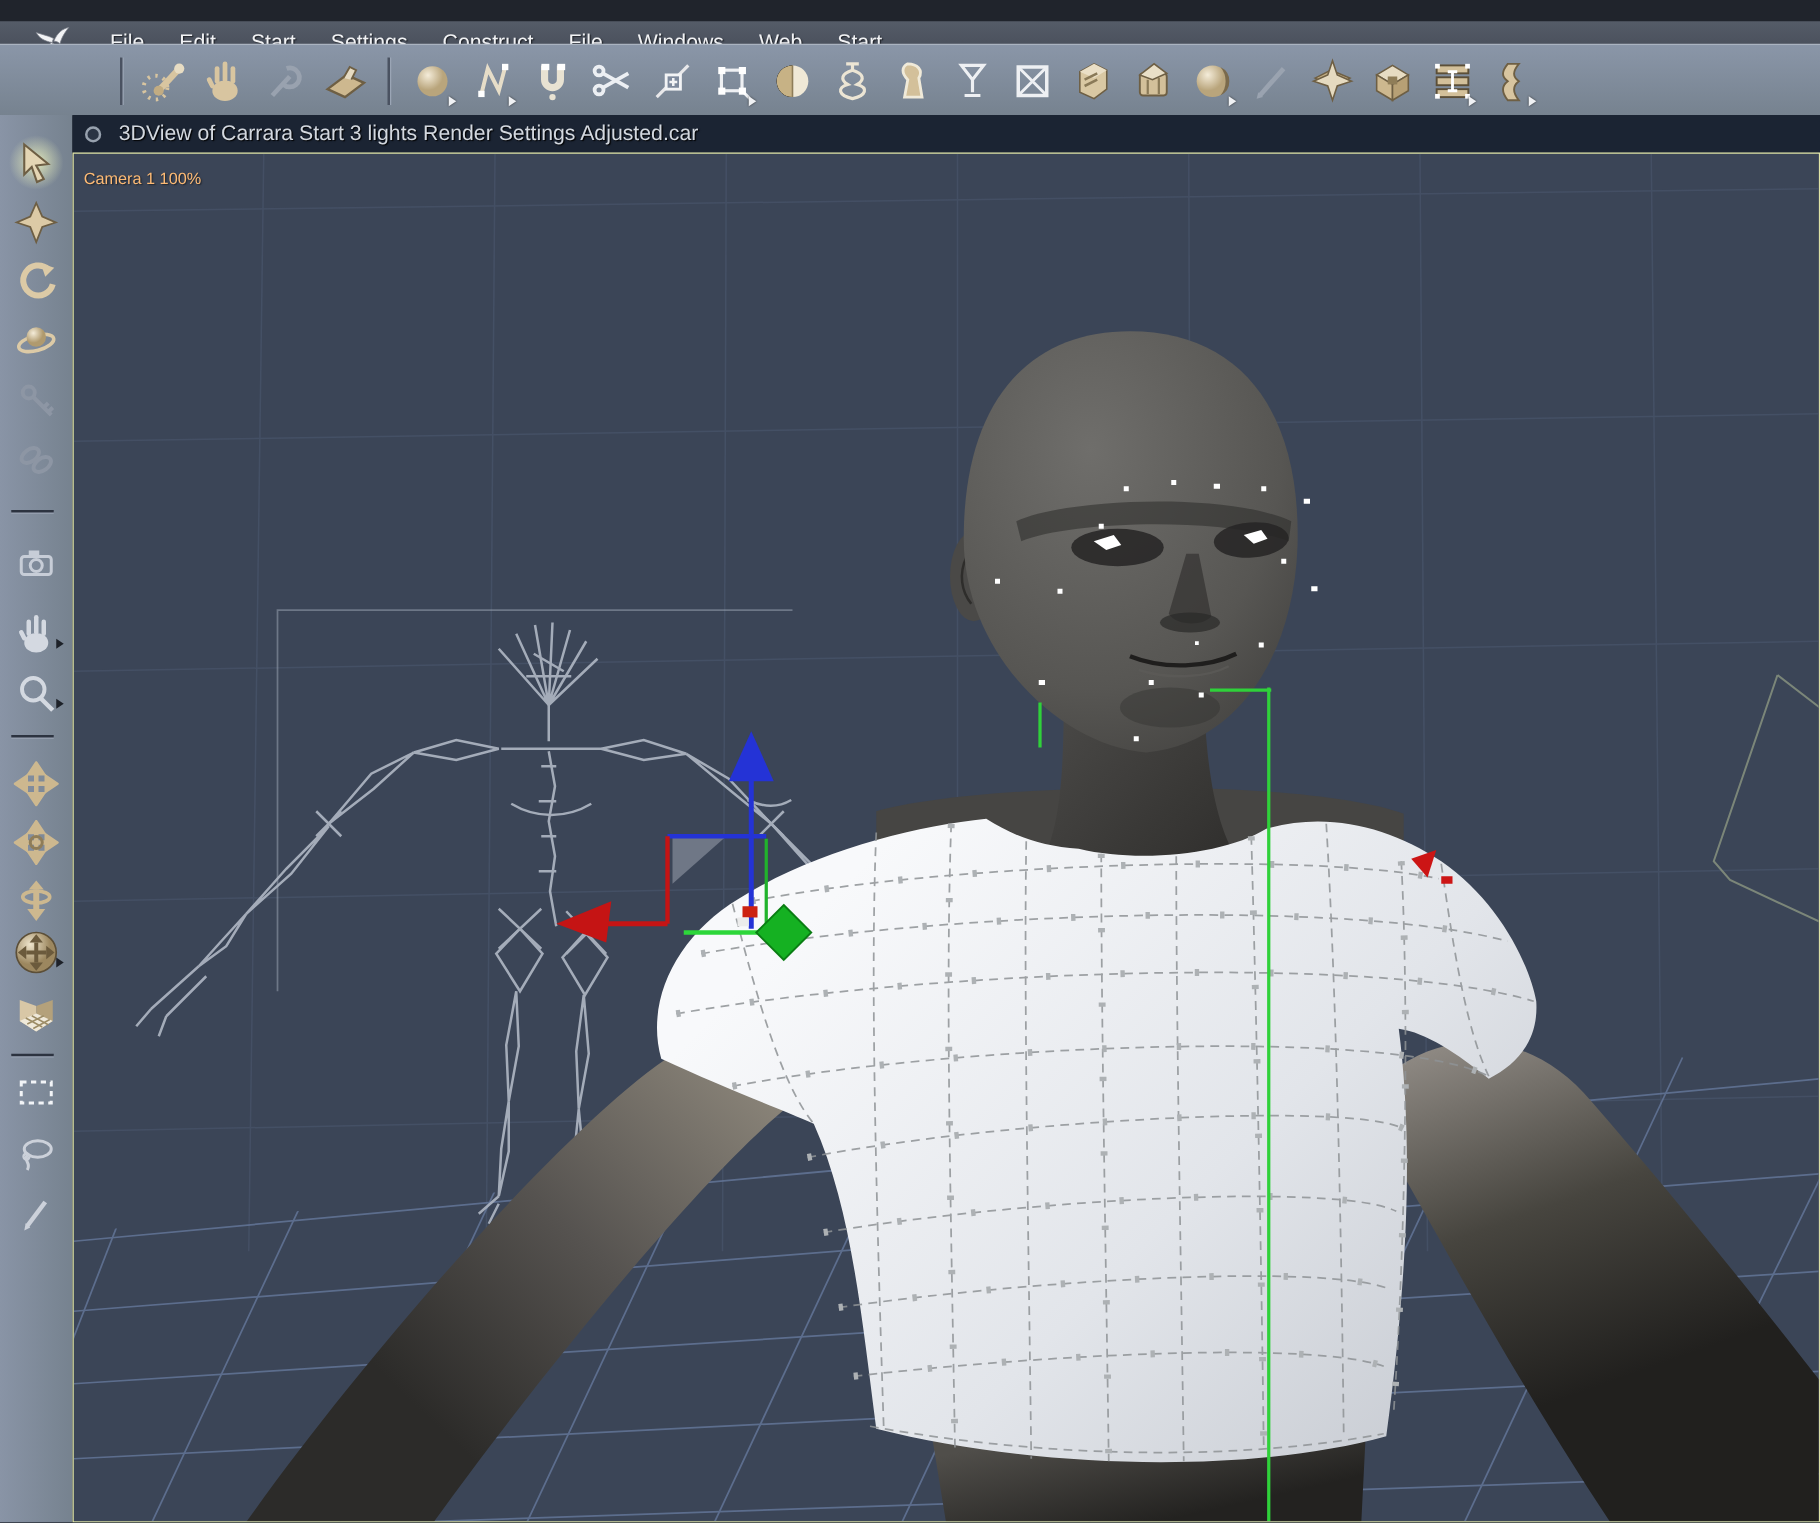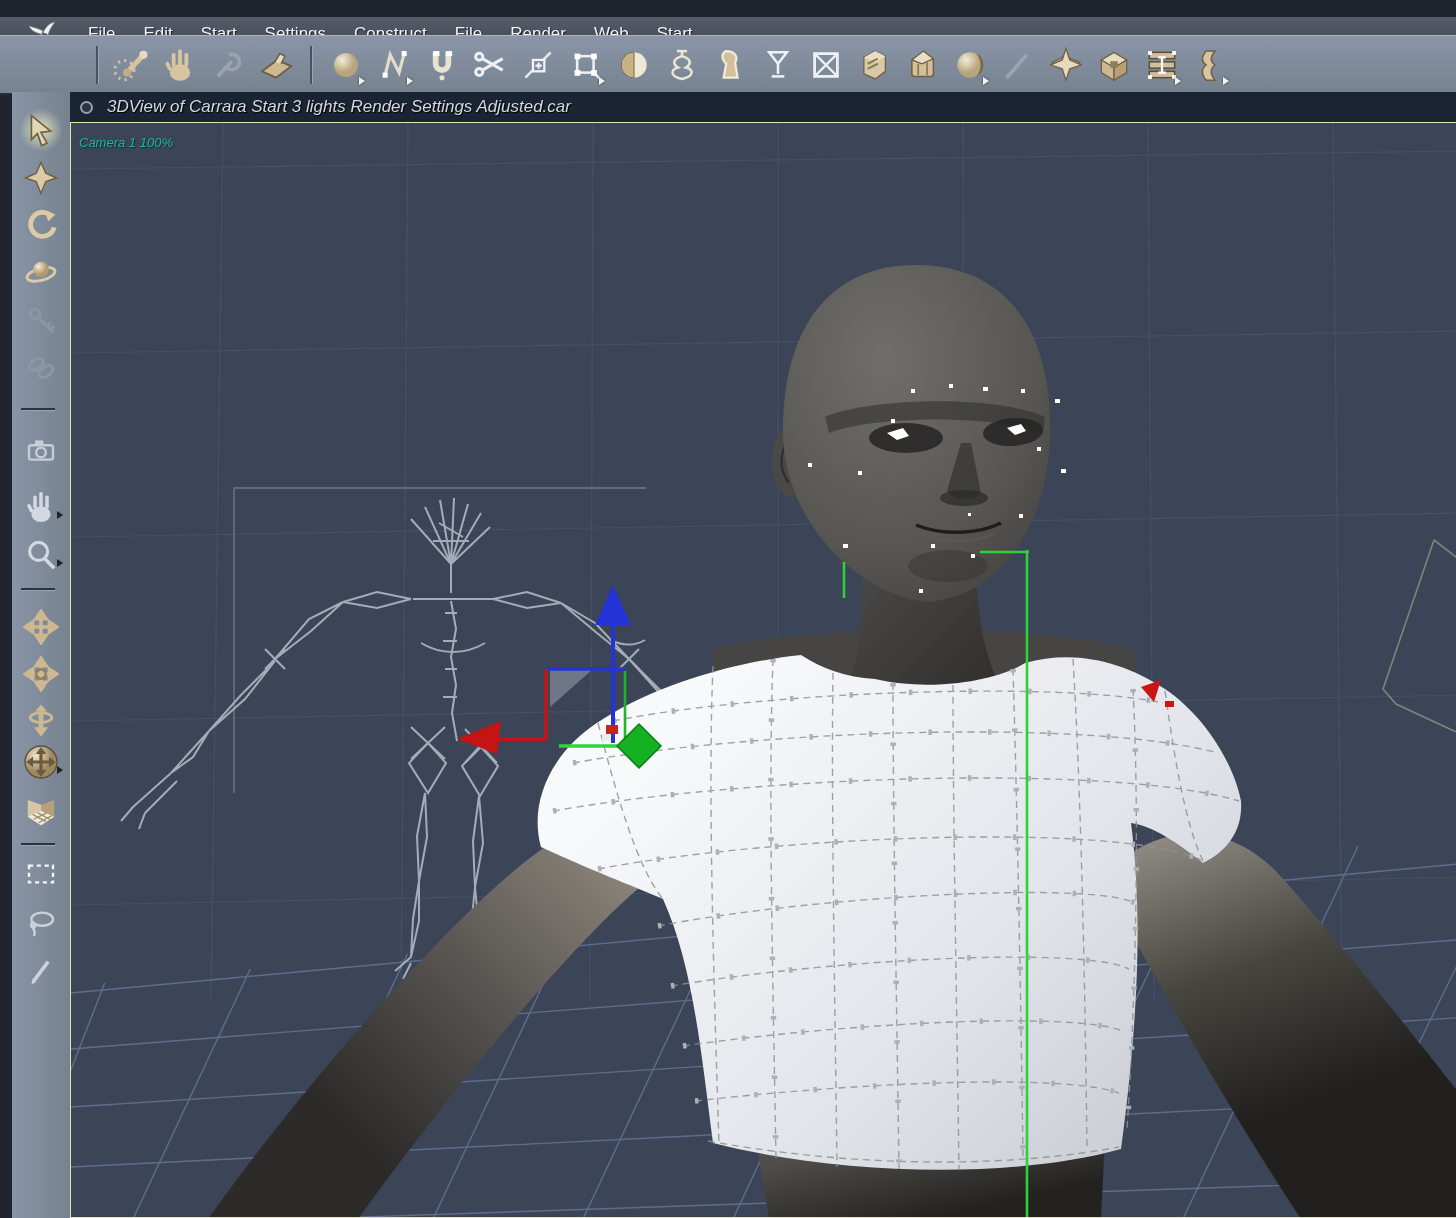--- a/index.html
+++ b/index.html
@@ -13,37 +13,37 @@
   .menu-item{color:#f1f2f4;font-size:17px;padding:0 14px;text-shadow:1px 1px 1px #1d2026;cursor:default;}
   
   .toolbar{position:absolute;left:0;top:35px;width:1456px;height:57px;
     background:linear-gradient(#8a96a8,#76828f);border-top:1px solid #aab3c0;
     border-bottom:2px solid #272c35;display:flex;align-items:center;}
   .tdiv{width:2px;height:38px;background:#4a5261;box-shadow:1px 0 0 #9aa5b5;margin:0 10px;}
   .tico{position:relative;width:40px;height:44px;margin:0 4px;display:flex;align-items:center;justify-content:center;}
   .fly{position:absolute;right:1px;bottom:2px;width:0;height:0;border-left:6px solid #f0f2f5;
        border-top:4px solid transparent;border-bottom:4px solid transparent;filter:drop-shadow(0 0 1px #333);}
   
-  .workarea{position:absolute;left:12px;top:92px;width:1239px;height:1126px;font-style:italic;}
+  .workarea{position:absolute;left:0;top:92px;width:1239px;height:1126px;}
   .palette{position:absolute;left:0;top:0;width:58px;height:1126px;
     background:linear-gradient(90deg,#8994a6,#76828f);border-right:2px solid #353c49;}
   .pico{position:absolute;left:7px;width:44px;height:44px;display:flex;align-items:center;justify-content:center;}
   .pico.sel{background:radial-gradient(circle,rgba(240,246,190,.85),rgba(240,246,190,0) 70%);}
   .pdiv{position:absolute;left:9px;width:34px;height:2px;background:#2c3340;box-shadow:0 1px 0 #9aa4b4;}
   .pfly{position:absolute;right:0;bottom:10px;width:0;height:0;border-left:6px solid #1d2128;
         border-top:4px solid transparent;border-bottom:4px solid transparent;}
   
   .main{position:absolute;left:58px;top:0;width:1398px;height:1126px;}
   .titlebar{position:absolute;left:0;top:0;width:1398px;height:30px;background:#1b2433;
     display:flex;align-items:center;border-bottom:1px solid #10141d;}
   .wtoggle{width:9px;height:9px;border-radius:50%;border:2px solid #97a1ae;margin-left:10px;background:#2a3444;}
   .title-text{color:#d3d8df;font-size:17px;margin-left:14px;text-shadow:1px 1px 1px #000;}
   .viewport{position:absolute;left:0;top:30px;width:1396px;height:1094px;background:#3b4557;
     border:1px solid #e2e6a8;overflow:hidden;}
-  .cam-label{position:absolute;left:8px;top:12px;color:#14b8a6;font-size:13px;text-shadow:1px 1px 1px #22262e;}
+  .cam-label{position:absolute;left:8px;top:12px;color:#fdba74;font-size:13px;text-shadow:1px 1px 1px #22262e;}
   svg{display:block;}
 </style>
 </head>
 <body>
 
 <div class="app">
 
   <div class="menubar">
     <span class="logo">
       <svg width="30" height="28" viewBox="0 0 30 28">
@@ -53,21 +53,21 @@
           <path d="M15,15 C13,21 9,25 4,26 C7,21 10,17 13,14 C14,15 15,15 15,15 Z"></path>
         </g>
       </svg>
     </span>
     <span class="menu-item">File</span>
     <span class="menu-item">Edit</span>
     <span class="menu-item">Start</span>
     <span class="menu-item">Settings</span>
     <span class="menu-item">Construct</span>
     <span class="menu-item">File</span>
-    <span class="menu-item">Render</span>
+    <span class="menu-item">Windows</span>
     <span class="menu-item">Web</span>
     <span class="menu-item">Start</span>
   </div>
 
   <div class="toolbar">
     <div style="width:86px"></div>
       <div class="tdiv"></div>
     <span class="tico">
         <svg width="38" height="38" viewBox="0 0 30 30">
       <circle cx="9" cy="19" r="7.5" fill="none" stroke="#d8c5a0" stroke-width="2.5" stroke-dasharray="1.5 3.5"></circle>

